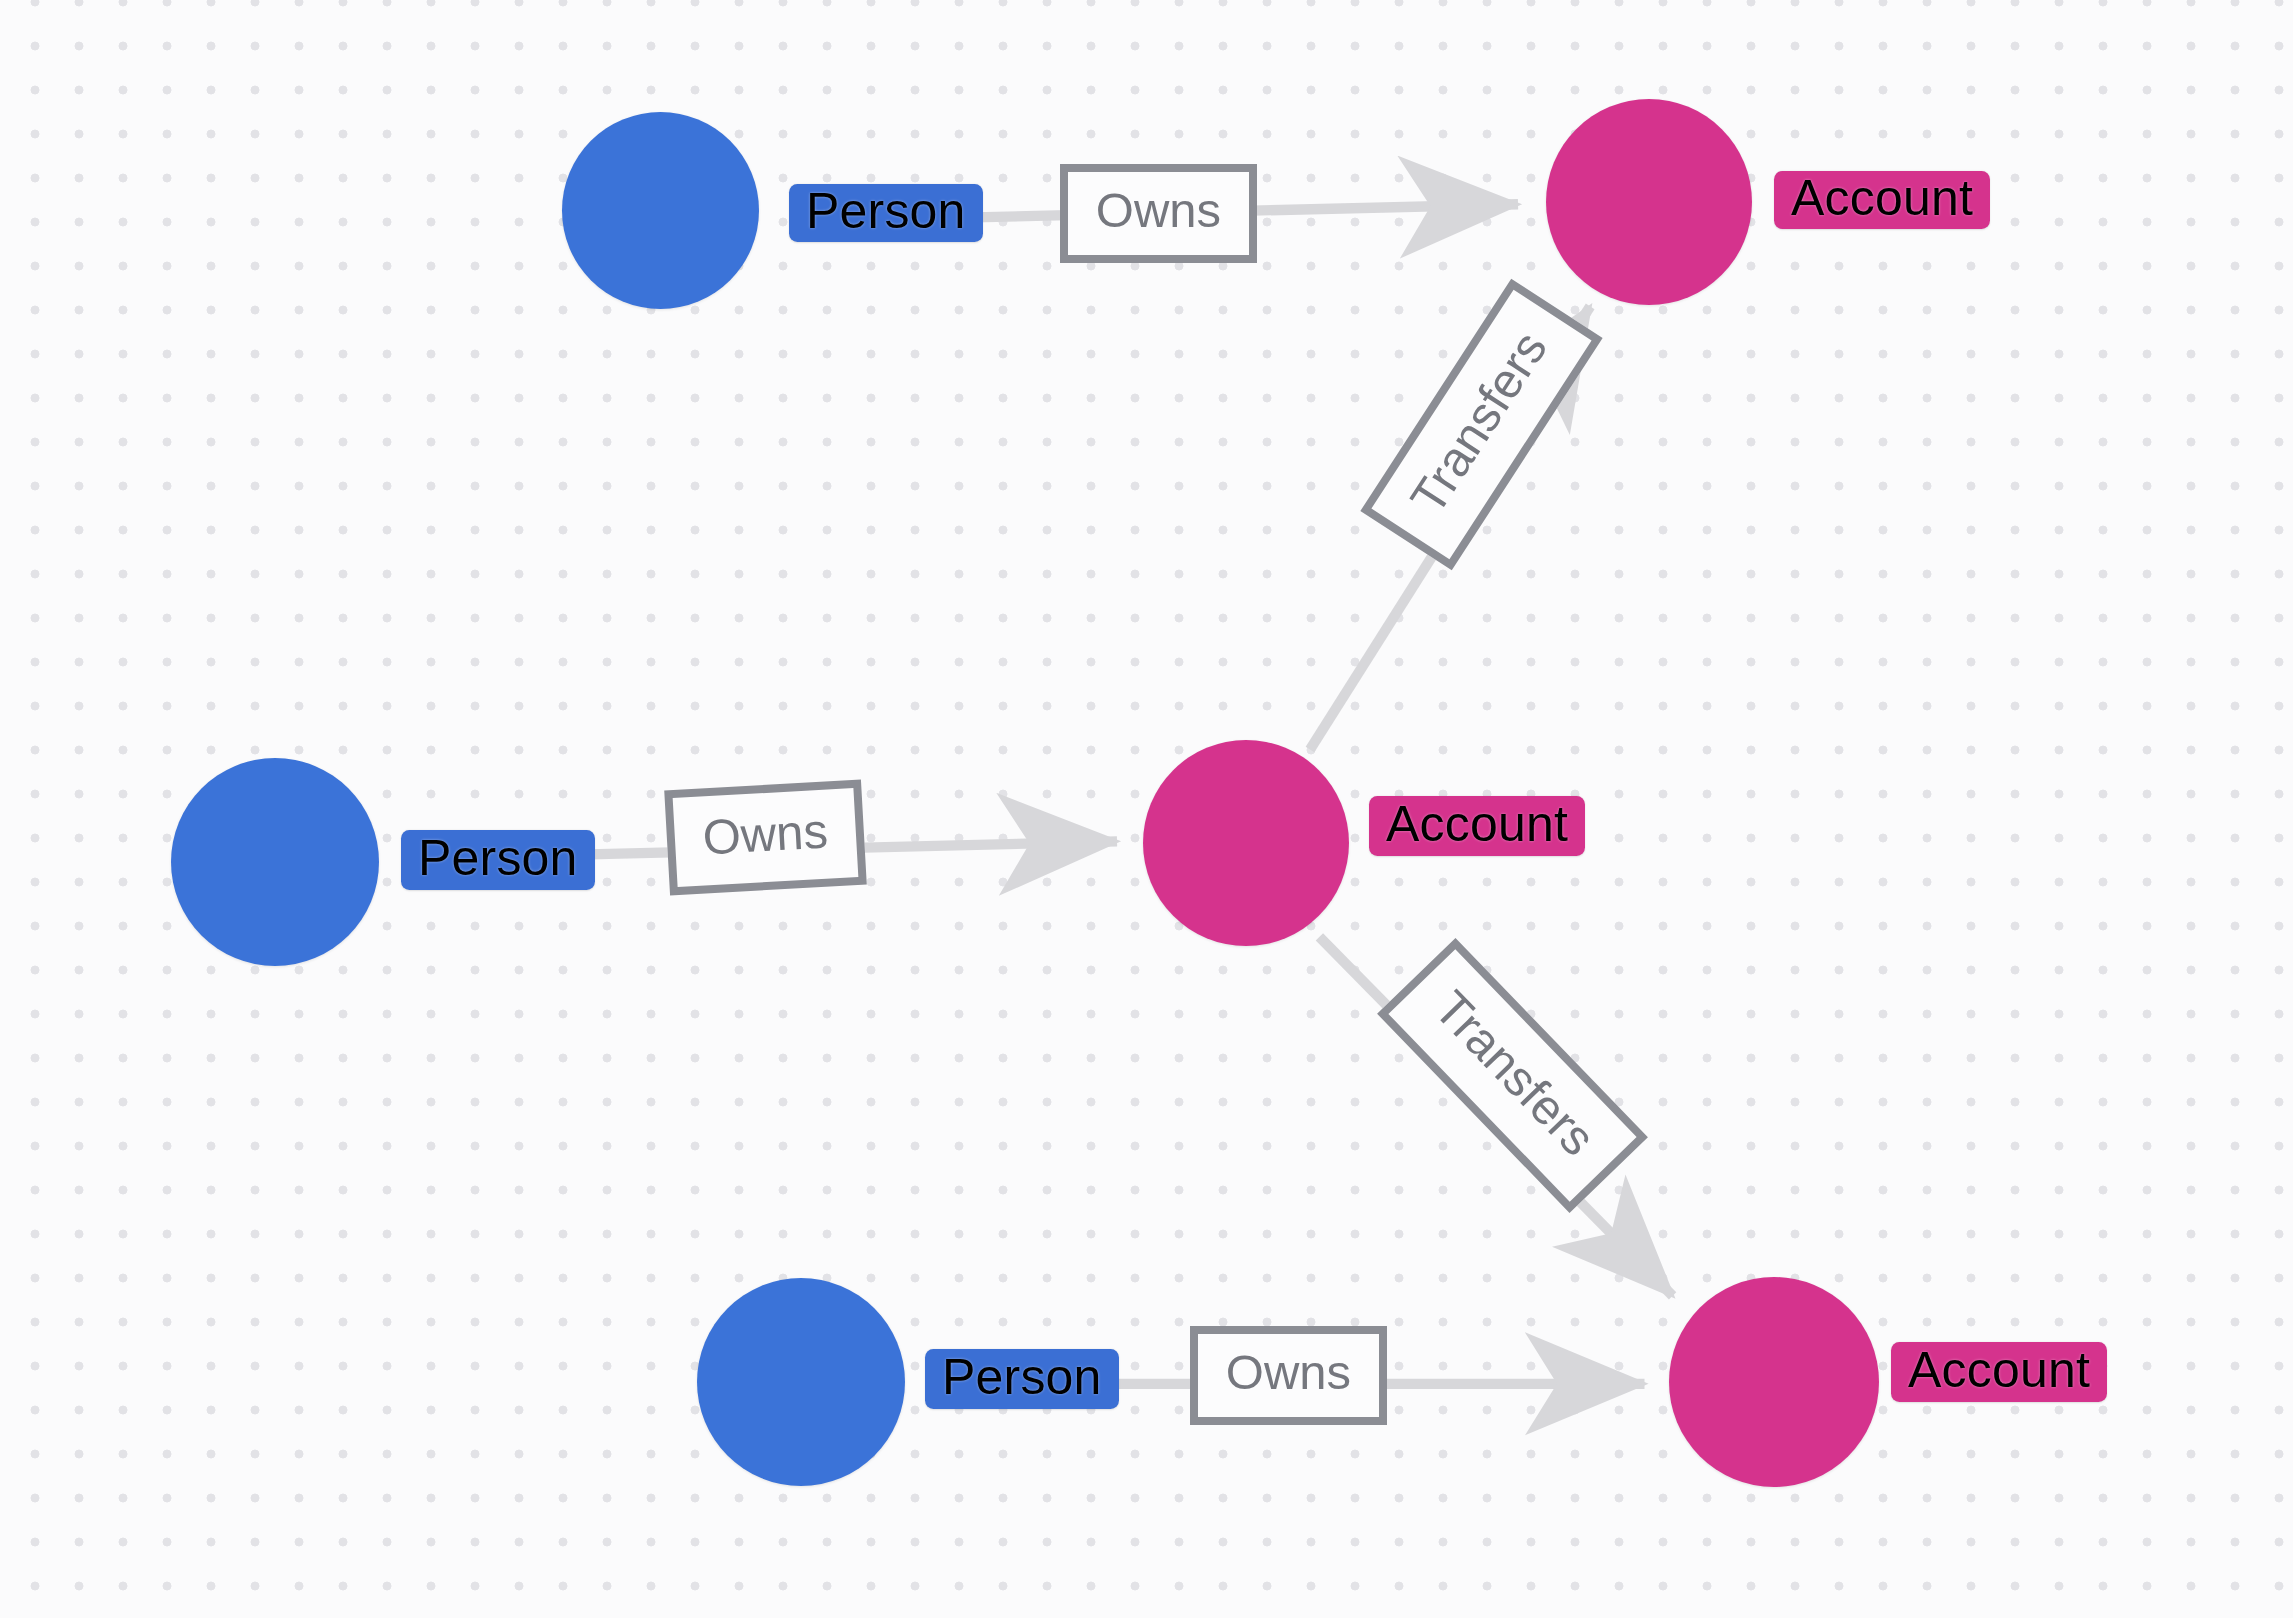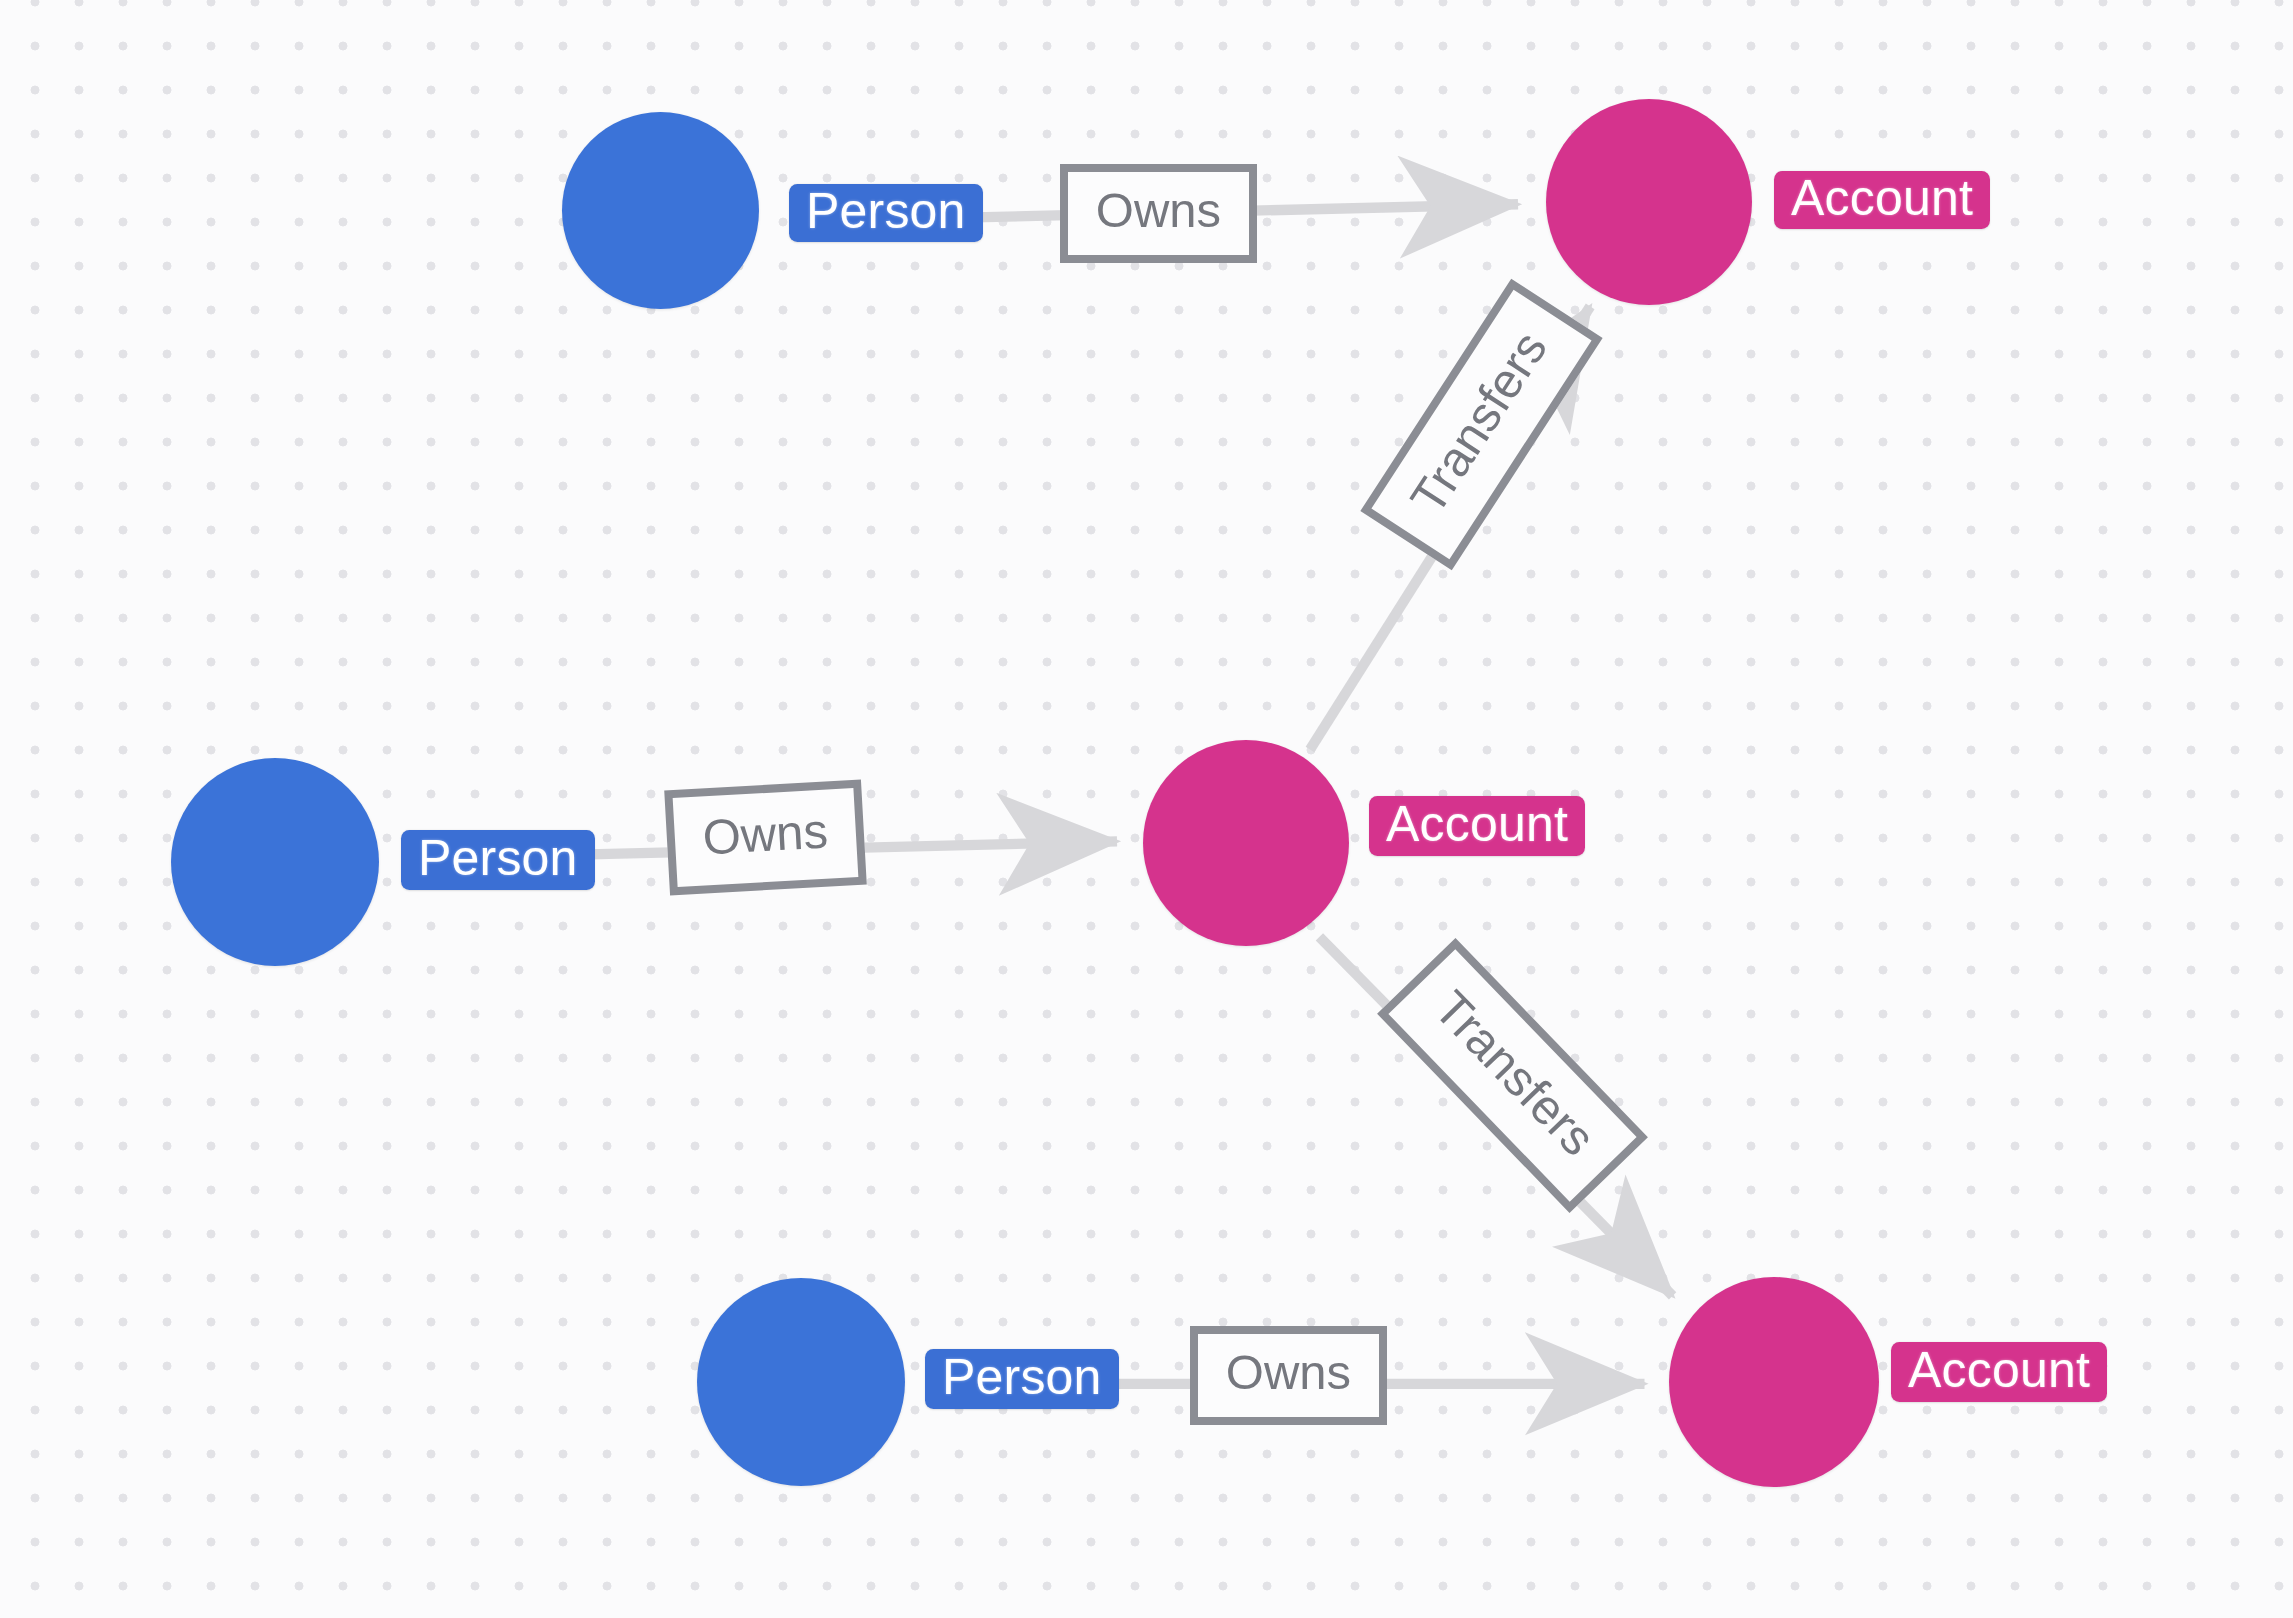--- a/index.html
+++ b/index.html
@@ -39,21 +39,21 @@
   }
   .node-person { background-color: #3b73d8; }
   .node-account { background-color: #d5338d; }
 
   .node-badge {
     position: absolute;
     display: flex;
     align-items: center;
     justify-content: center;
     border-radius: 8.4px;
-    color: #ffffff;
+    color: #000000;
     font-size: 50px;
     line-height: 1;
     letter-spacing: 0.2px;
     padding: 9.4px 17px 13px 17px;
     box-sizing: border-box;
     white-space: nowrap;
     text-shadow: 0 0 2.8px rgba(255,255,255,0.45);
     box-shadow: 0 0.9px 1.9px rgba(0,0,0,0.12);
   }
   .badge-person { background-color: #3b6fd4; }

